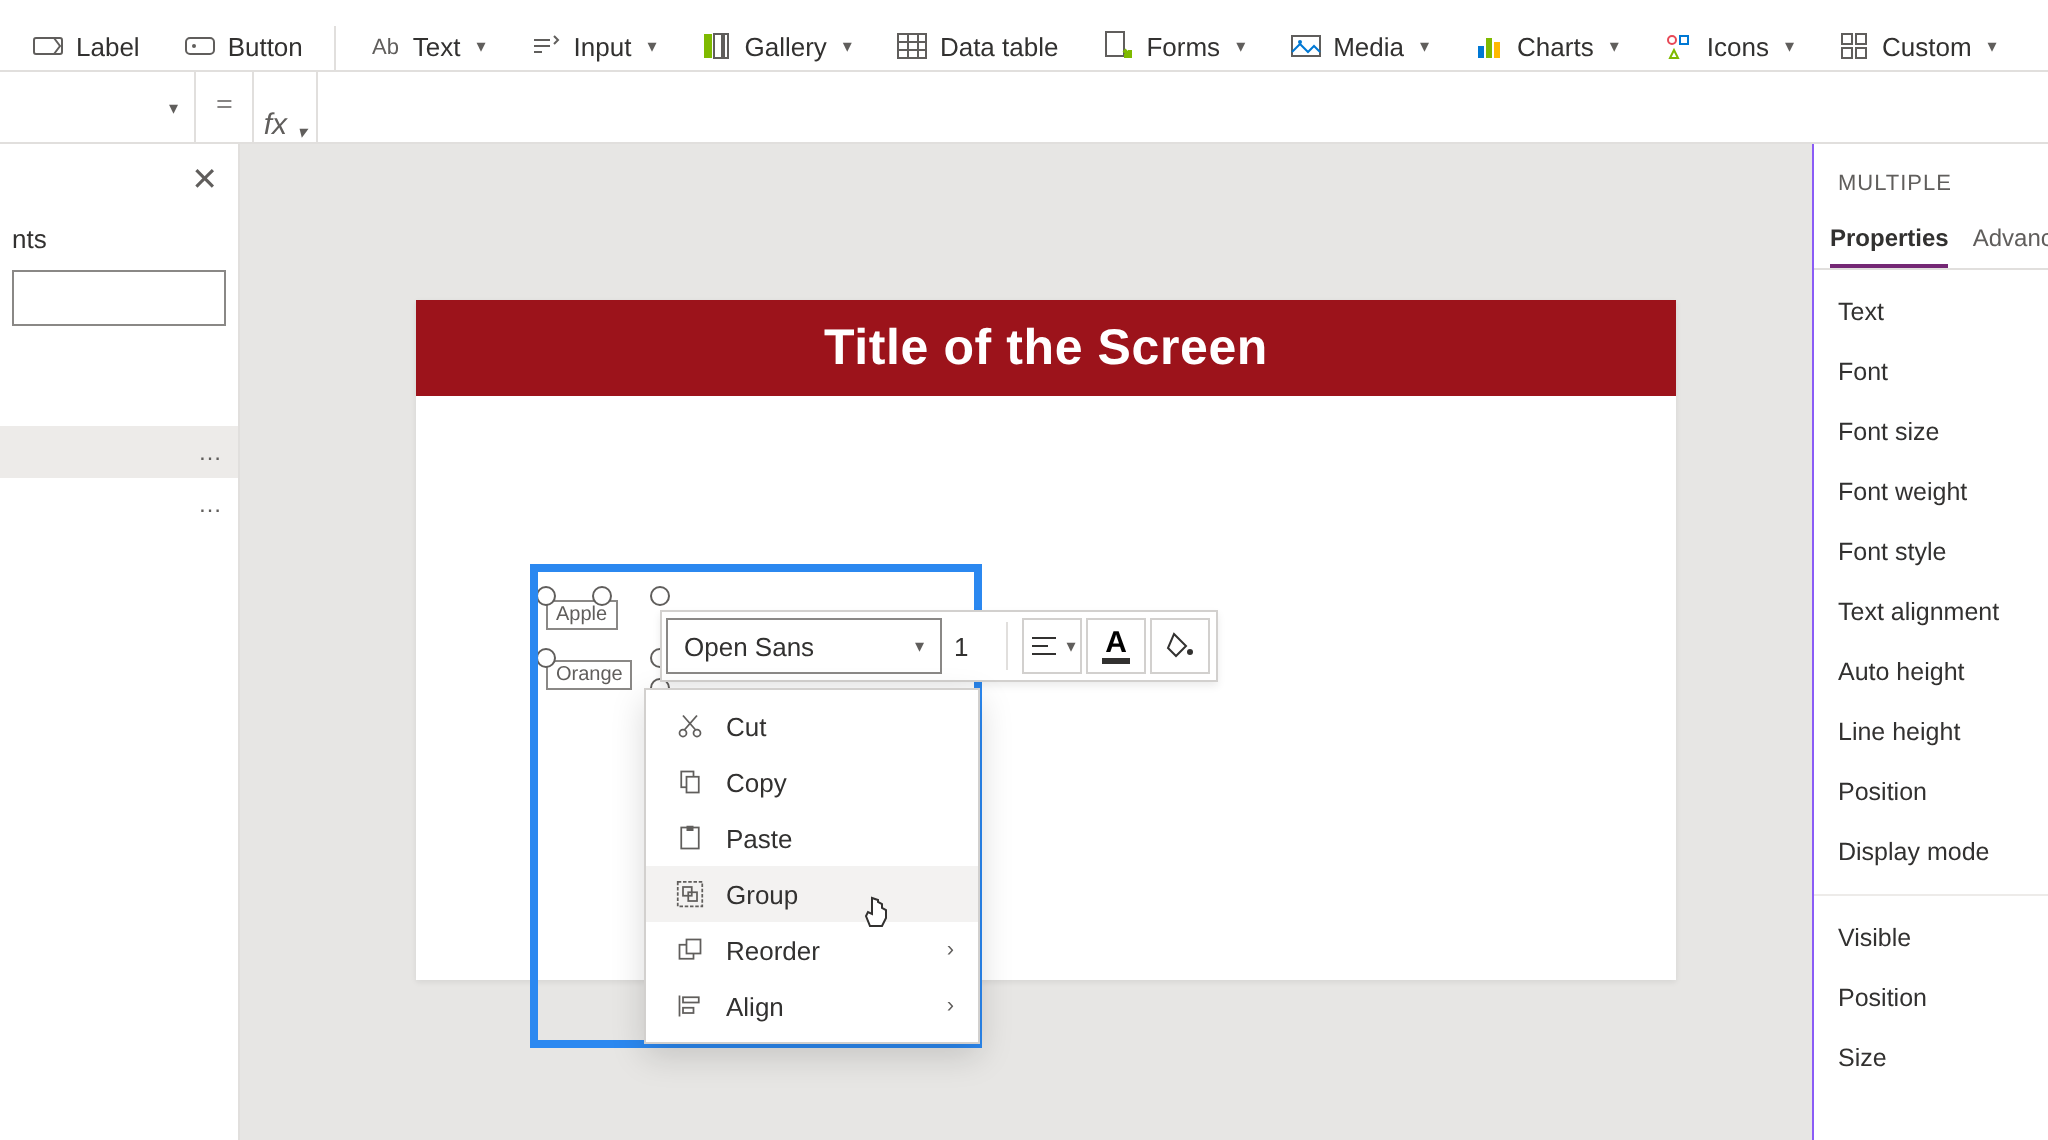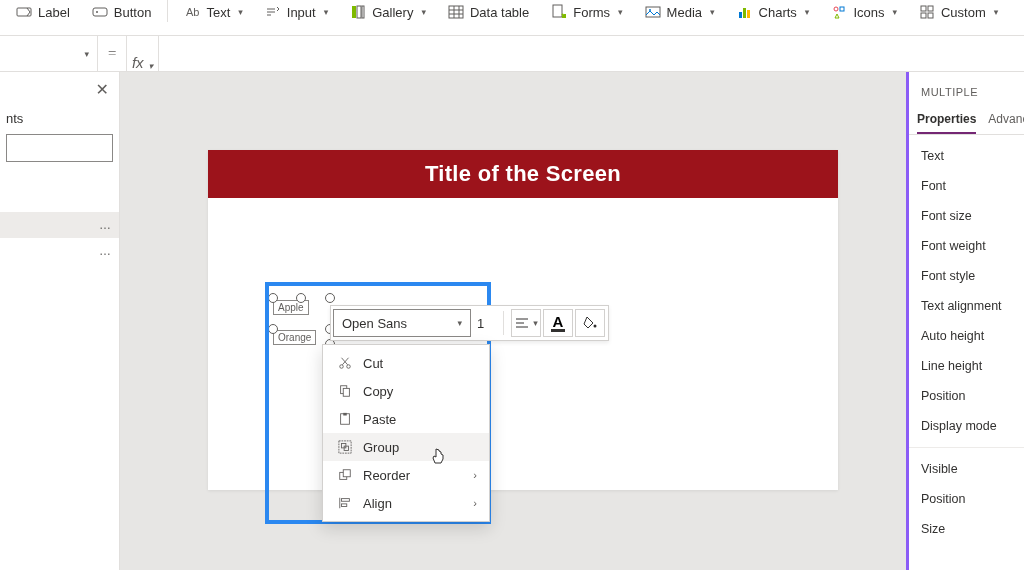--- a/index.html
+++ b/index.html
@@ -1,19 +1,19 @@
 <!DOCTYPE html>
 <html><head>
 <meta charset="utf-8">
 <style>
   * { box-sizing: border-box; margin: 0; padding: 0; font-family: "Segoe UI", Arial, sans-serif; }
   body { width: 1024px; height: 570px; overflow: hidden; background: #f3f2f1; position: relative; }
 
   
-  .ribbon { position: absolute; top: 0; left: 0; right: 0; height: 36px; background: #fff; border-bottom: 1px solid #e1dfdd; display: flex; align-items: flex-start; padding: 0 6px; gap: 2px; }
+  .ribbon { position: absolute; top: 0; left: 0; right: 0; height: 36px; background: #fff; border-bottom: 1px solid #e1dfdd; display: flex; align-items: flex-end; padding: 0 6px; gap: 2px; }
   .ribbon-item { display: flex; align-items: center; gap: 6px; padding: 4px 10px; font-size: 13px; color: #323130; cursor: pointer; border-radius: 2px; }
   .ribbon-icon { width: 16px; height: 16px; display: inline-flex; align-items: center; justify-content: center; }
   .chev { font-size: 9px; color: #605e5c; margin-left: 2px; }
   .ribbon-sep { width: 1px; height: 22px; background: #e1dfdd; margin: 0 4px; }
 
   
   .fxbar { position: absolute; top: 36px; left: 0; right: 0; height: 36px; background: #fff; border-bottom: 1px solid #e1dfdd; display: flex; align-items: center; }
   .fx-property { width: 98px; height: 100%; border-right: 1px solid #e1dfdd; display: flex; align-items: center; justify-content: flex-end; padding-right: 8px; }
   .fx-eq { width: 28px; text-align: center; color: #605e5c; font-style: italic; font-family: serif; font-size: 15px; }
   .fx-fx { width: 32px; display:flex; align-items:flex-end; gap:3px; font-style: italic; font-family: serif; color: #605e5c; font-size: 15px; border-left: 1px solid #e1dfdd; height: 100%; justify-content: center; }
@@ -24,21 +24,21 @@
   .left-header { display: flex; align-items: center; justify-content: flex-end; padding: 8px 10px; }
   .left-close { font-size: 16px; color: #605e5c; cursor: pointer; }
   .left-title { font-size: 13px; color: #323130; padding: 4px 6px 8px 6px; }
   .left-search { margin: 0 6px 10px 6px; height: 28px; border: 1px solid #8a8886; background: #fff; }
   .tree-item { font-size: 12px; color: #605e5c; padding: 6px 8px; text-align: right; cursor: pointer; }
   .tree-item.sel { background: #edebe9; }
 
   
   .canvas-area { position: absolute; top: 72px; left: 120px; right: 118px; bottom: 0; background: #e7e6e4; overflow: hidden; }
   .screen { position: absolute; top: 78px; left: 88px; width: 630px; height: 340px; background: #fff; box-shadow: 0 1px 3px rgba(0,0,0,0.08); }
-  .screen-title { height: 48px; background: #9c131b; color: #fff; display: flex; align-items: center; justify-content: center; font-weight: 700; font-size: 22px; letter-spacing: 0.3px; }
+  .screen-title { height: 48px; background: #9c131b; color: #fff; display: flex; align-items: center; justify-content: center; font-weight: 700; font-size: 25px; letter-spacing: 0.3px; }
 
   
   .selection-box { position: absolute; border: 4px solid #2b88f0; pointer-events: none; }
   .sel-main { top: 210px; left: 145px; width: 226px; height: 242px; }
 
   
   .sel-label { position: absolute; font-size: 10px; color: #605e5c; background: #fff; border: 1px solid #8a8886; padding: 1px 4px; display:flex; align-items:center; gap:4px; }
   .handle { position: absolute; width: 10px; height: 10px; background: #fff; border: 1px solid #605e5c; border-radius: 50%; }
 
   
@@ -52,21 +52,21 @@
 
   
   .ctx-menu { position: absolute; top: 272px; left: 202px; width: 168px; background: #fff; border: 1px solid #d2d0ce; box-shadow: 0 6px 16px rgba(0,0,0,0.15); padding: 4px 0; }
   .ctx-item { display: flex; align-items: center; gap: 10px; padding: 6px 14px; font-size: 13px; color: #323130; cursor: pointer; position: relative; }
   .ctx-item.hov { background: #f3f2f1; }
   .ctx-icon { width: 16px; height: 16px; display: inline-flex; align-items: center; justify-content: center; }
   .ctx-sub { position: absolute; right: 12px; font-size: 11px; color: #605e5c; }
   .cursor-hand { position: absolute; font-size: 14px; pointer-events: none; }
 
   
-  .right-panel { position: absolute; top: 72px; right: 0; width: 118px; bottom: 0; background: #fff; border-left: 3px solid #8b5cf6; }
+  .right-panel { position: absolute; top: 72px; right: 0; width: 118px; bottom: 0; background: #fff; border-left: 1px solid #8b5cf6; }
   .rp-head { padding: 14px 12px 6px 12px; font-size: 11px; color: #605e5c; letter-spacing: 0.5px; }
   .rp-tabs { display: flex; border-bottom: 1px solid #e1dfdd; padding: 0 8px; gap: 12px; }
   .rp-tab { font-size: 12px; padding: 8px 0 6px 0; color: #605e5c; cursor: pointer; }
   .rp-tab.active { color: #323130; font-weight: 600; border-bottom: 2px solid #742774; }
   .rp-list { padding: 6px 0; }
   .rp-row { font-size: 12.5px; color: #323130; padding: 8px 12px; cursor: pointer; }
   .rp-divider { height: 1px; background: #edebe9; margin: 6px 0; }
 
   svg { display: block; }
 </style>

